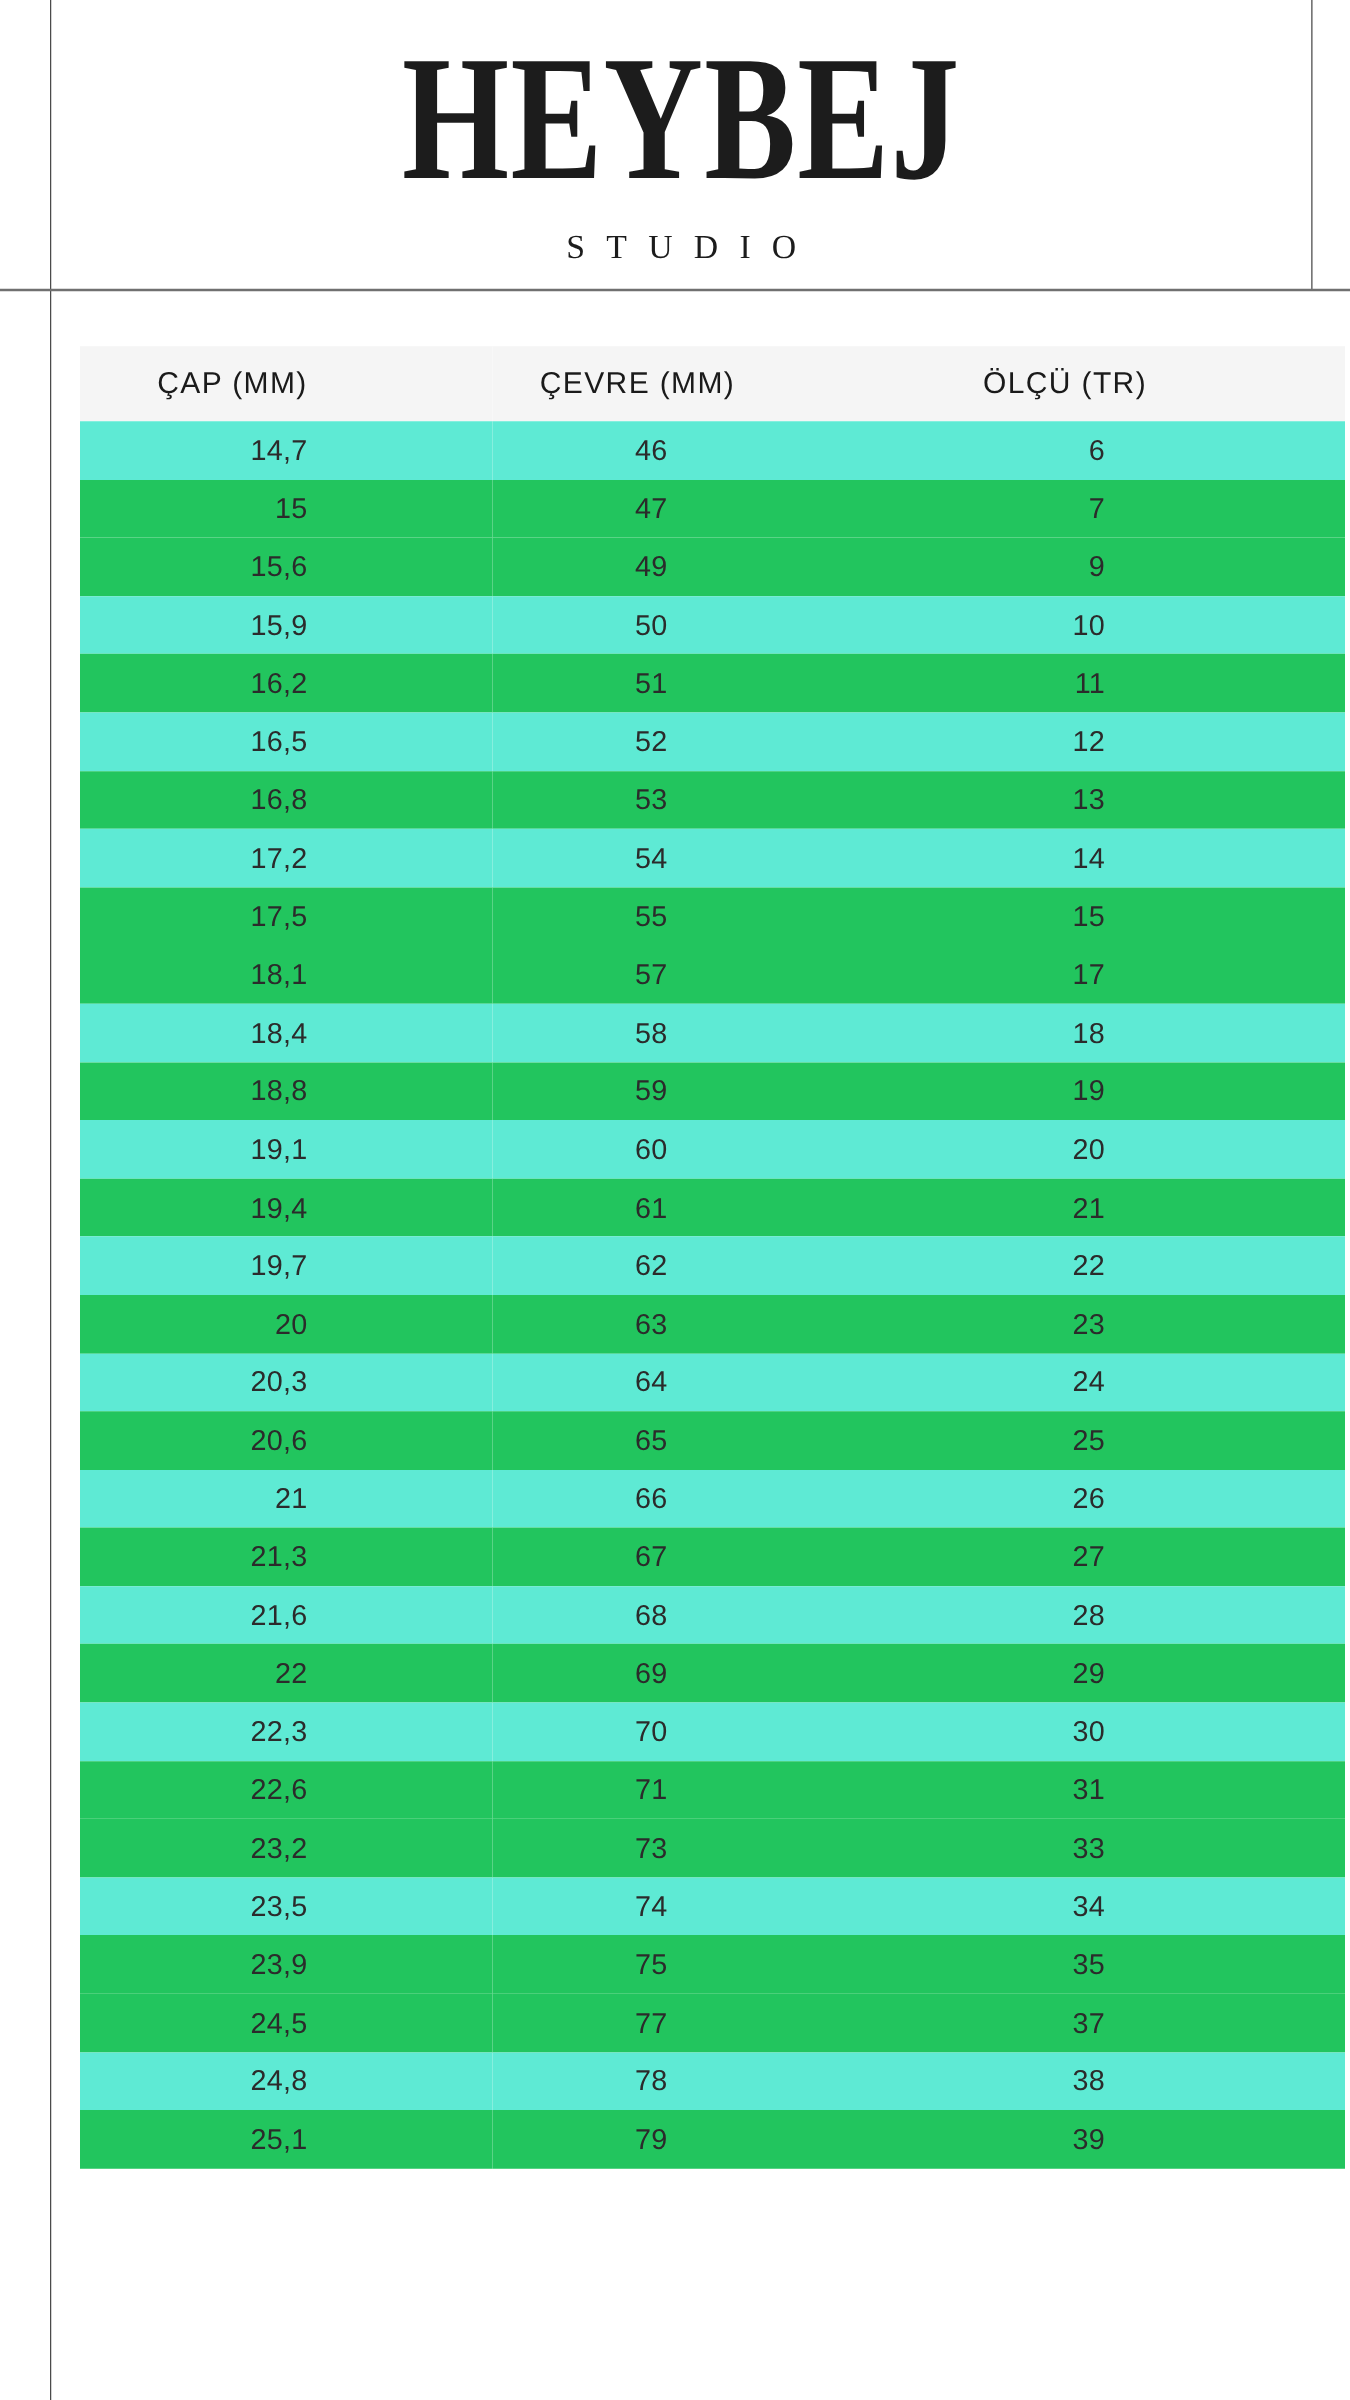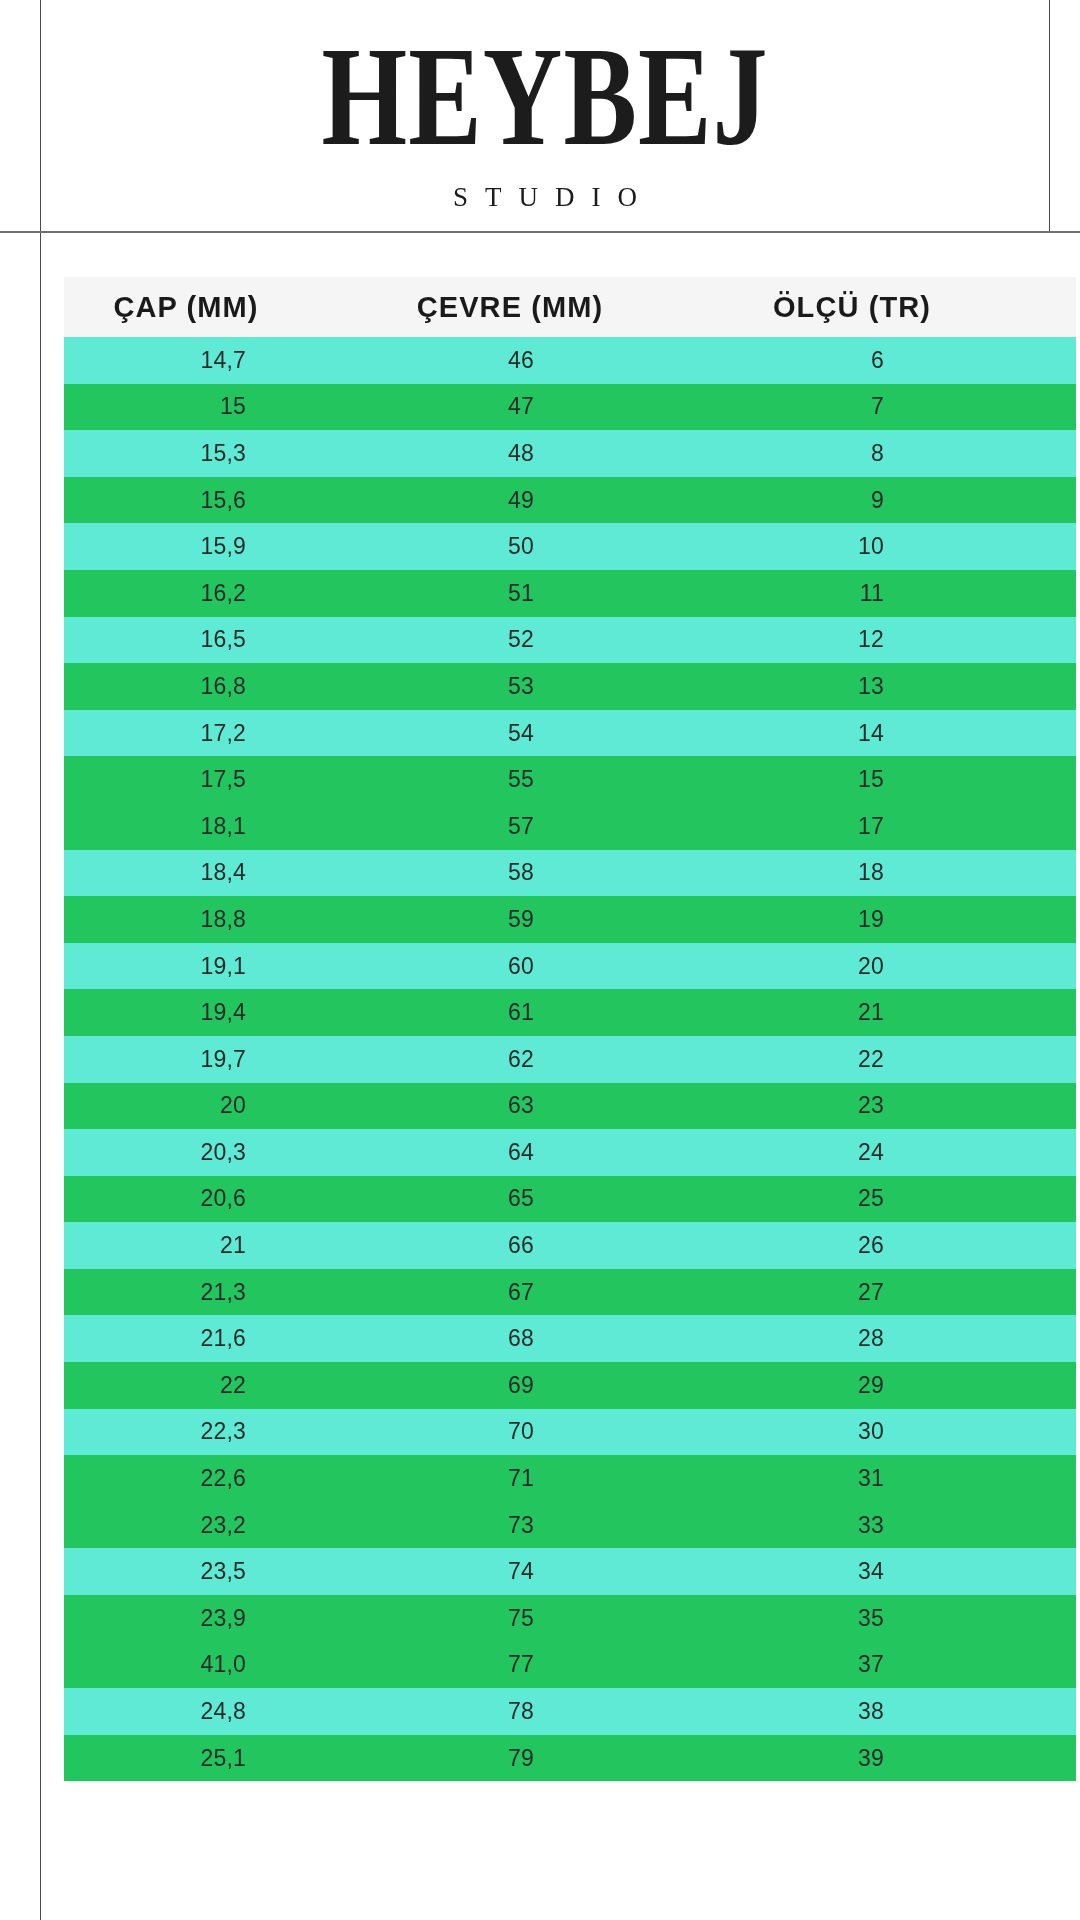--- a/index.html
+++ b/index.html
@@ -89,22 +89,22 @@
     border-collapse: collapse;
     table-layout: fixed;
   }
   .size-table col.c-dia   { width: 330px; }
   .size-table col.c-circ  { width: 310px; }
   .size-table col.c-size  { width: 372px; }
 
   .size-table thead th {
     background: #f5f5f5;
     color: #1a1a1a;
-    font-size: 29px;
-    font-weight: 700;
+    font-size: 24px;
+    font-weight: 400;
     letter-spacing: 1.1px;
     height: 60px;
     padding: 0 24px 0 0;
     text-align: center;
     border: none;
     white-space: nowrap;
   }
   .size-table thead th.th-dia  { padding-right: 86px; }
   .size-table thead th.th-circ { padding-right: 78px; }
   .size-table thead th.th-size { padding-right: 76px; }
@@ -157,25 +157,20 @@
           <tr class="plain">
             <td class="td-dia">14,7</td>
             <td class="td-circ">46</td>
             <td class="td-size">6</td>
           </tr>
           <tr class="stripe">
             <td class="td-dia">15</td>
             <td class="td-circ">47</td>
             <td class="td-size">7</td>
           </tr>
-          <tr class="plain">
-            <td class="td-dia">15,3</td>
-            <td class="td-circ">48</td>
-            <td class="td-size">8</td>
-          </tr>
           <tr class="stripe">
             <td class="td-dia">15,6</td>
             <td class="td-circ">49</td>
             <td class="td-size">9</td>
           </tr>
           <tr class="plain">
             <td class="td-dia">15,9</td>
             <td class="td-circ">50</td>
             <td class="td-size">10</td>
           </tr>
@@ -288,21 +283,21 @@
             <td class="td-dia">23,5</td>
             <td class="td-circ">74</td>
             <td class="td-size">34</td>
           </tr>
           <tr class="stripe">
             <td class="td-dia">23,9</td>
             <td class="td-circ">75</td>
             <td class="td-size">35</td>
           </tr>
           <tr class="stripe">
-            <td class="td-dia">41,0</td>
+            <td class="td-dia">24,5</td>
             <td class="td-circ">77</td>
             <td class="td-size">37</td>
           </tr>
           <tr class="plain">
             <td class="td-dia">24,8</td>
             <td class="td-circ">78</td>
             <td class="td-size">38</td>
           </tr>
           <tr class="stripe">
             <td class="td-dia">25,1</td>

